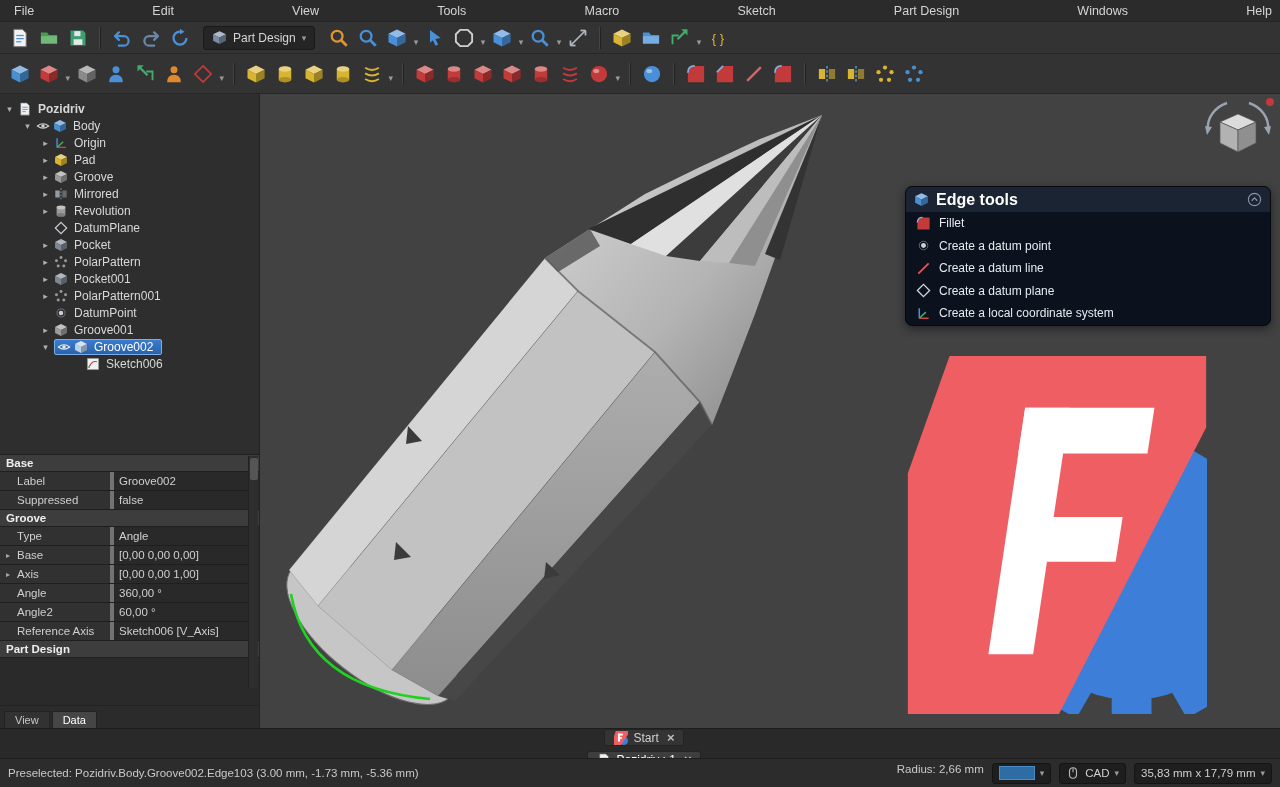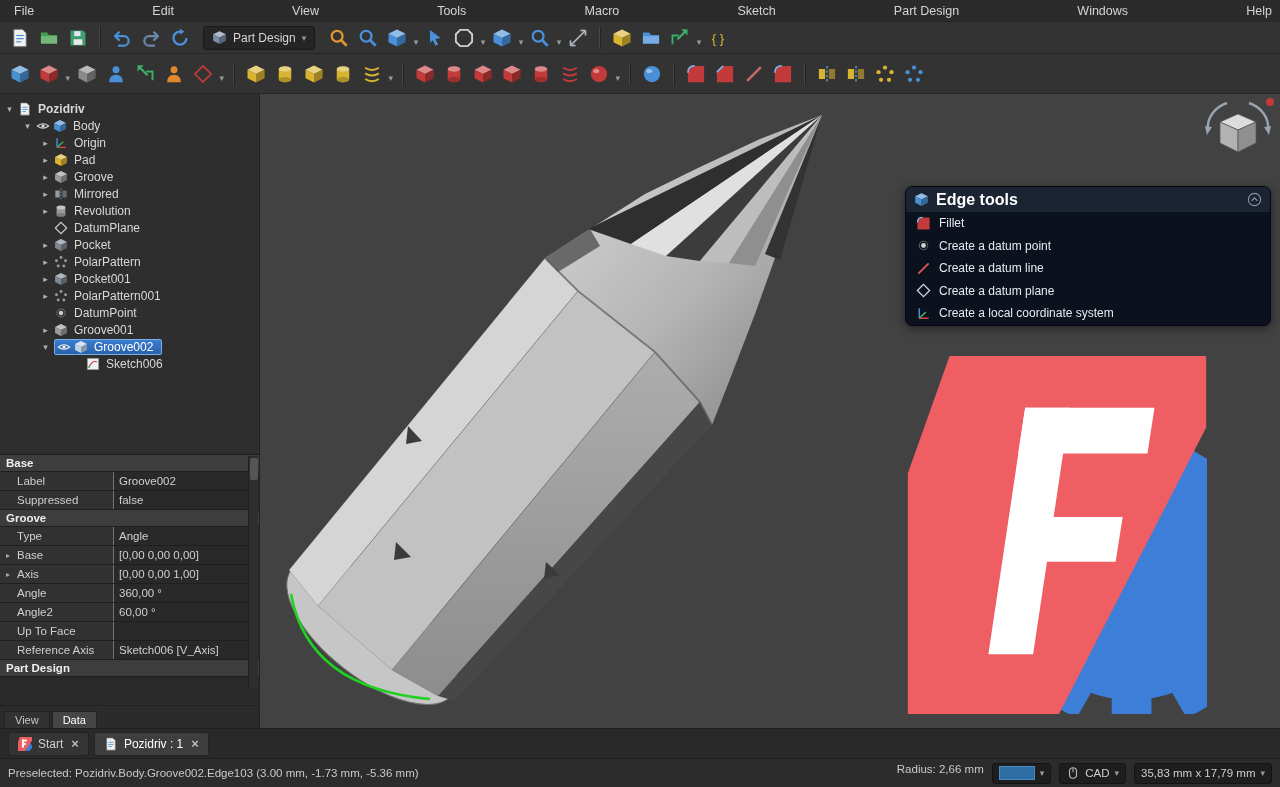--- a/index.html
+++ b/index.html
@@ -30,40 +30,40 @@
   .arr{width:11px;text-align:center;color:#b0b0b0;font-size:9px;flex:0 0 auto;}
   .tl{font-size:12px;color:#d8d8d8;padding:0 3px;}
   .d0{padding-left:4px;} .d1{padding-left:22px;} .d2{padding-left:40px;} .d3{padding-left:72px;}
   .selbox{display:flex;align-items:center;gap:3px;background:linear-gradient(180deg,#3a7cd0,#2a62aa);border:1px solid #79aee8;border-radius:2px;padding:0 5px 0 2px;height:16px;}
   .selbox .tl{color:#fff;}
   .pz{font-weight:bold;}
   
   .props{flex:1;position:relative;border-top:1px solid #202020;background:#2a2a2a;font-size:11.5px;overflow:hidden;}
   .pgh{height:17px;line-height:17px;background:#3d3d3d;color:#eee;font-weight:bold;padding-left:6px;border-bottom:1px solid #1f1f1f;}
   .prow{display:flex;height:19px;border-bottom:1px solid #1f1f1f;}
-  .pn{width:114px;background:#313131;border-right:1px solid #737373;display:flex;align-items:center;padding-left:6px;color:#cfcfcf;gap:2px;}
+  .pn{width:114px;background:#313131;border-right:4px solid #737373;display:flex;align-items:center;padding-left:6px;color:#cfcfcf;gap:2px;}
   .pexp{width:9px;font-size:8px;color:#aaa;}
   .pv{flex:1;background:#292929;display:flex;align-items:center;padding-left:5px;color:#cfcfcf;}
   .pscroll{position:absolute;top:1px;right:1px;width:10px;height:232px;background:#2e2e2e;border-left:1px solid #222;}
   .pthumb{width:8px;height:22px;background:#555;margin:2px auto;border-radius:2px;}
   .paneltabs{height:23px;background:#2b2b2b;display:flex;align-items:flex-end;padding-left:4px;gap:2px;border-top:1px solid #222;}
   .ptab{padding:2px 10px;font-size:11px;color:#c8c8c8;background:#323232;border:1px solid #222;border-bottom:none;}
   .ptab.active{background:#454545;color:#fff;}
   
   .viewport{flex:1;position:relative;background:#424242;overflow:hidden;}
   .model{position:absolute;inset:0;}
   .navcube{position:absolute;top:2px;right:4px;width:76px;height:72px;}
   
   .edgetools{position:absolute;left:645px;top:92px;width:366px;background:#0b111d;border:1px solid #05080e;border-radius:7px;box-shadow:0 3px 10px rgba(0,0,0,.45);overflow:hidden;}
   .ethead{height:25px;background:#1a2433;display:flex;align-items:center;gap:7px;padding:0 8px;}
   .ethead .ttl{font-weight:bold;color:#fff;font-size:16px;flex:1;}
   .etitem{height:22.5px;display:flex;align-items:center;gap:8px;padding:0 10px;color:#e6e9ee;font-size:12px;}
   .fclogo{position:absolute;left:647px;top:262px;width:300px;height:358px;}
   
-  .doctabs{height:30px;background:#292929;border-top:1px solid #1e1e1e;display:flex;align-items:center;padding-left:8px;gap:5px;}
+  .doctabs{height:30px;background:#292929;border-top:1px solid #1e1e1e;display:flex;align-items:center;padding-left:8px;gap:5px;flex-direction:column;}
   .dtab{display:flex;align-items:center;gap:6px;height:24px;padding:0 9px;background:#343434;border:1px solid #242424;border-radius:3px;color:#cfcfcf;}
   .dtab.active{background:#3e3e3e;color:#fff;}
   .closex{color:#bdbdbd;font-weight:bold;font-size:13px;margin-left:2px;}
   
   .statusbar{height:29px;background:#2c2c2c;border-top:1px solid #1f1f1f;display:flex;align-items:center;font-size:11.5px;color:#c9c9c9;padding:0 8px;gap:20px;}
   .sbright{margin-left:auto;display:flex;align-items:flex-start;gap:8px;}
   .scombo{display:flex;align-items:center;gap:5px;height:21px;background:#1e1e1e;border:1px solid #141414;border-radius:3px;padding:0 6px;color:#cfcfcf;}
   .bluebox{width:36px;height:14px;background:#2e6da4;border:1px solid #4b8bc4;}
 </style>
 </head>
@@ -626,27 +626,20 @@
               <span>Angle</span>
             </div>
           <div class="pv">360,00 °</div>
         </div>
         <div class="prow">
           <div class="pn">
               <span class="pexp"></span>
               <span>Angle2</span>
             </div>
           <div class="pv">60,00 °</div>
-        </div>
-        <div class="prow">
-          <div class="pn">
-              <span class="pexp"></span>
-              <span>Up To Face</span>
-            </div>
-          <div class="pv"></div>
         </div>
         <div class="prow">
           <div class="pn">
               <span class="pexp"></span>
               <span>Reference Axis</span>
             </div>
           <div class="pv">Sketch006 [V_Axis]</div>
         </div>
         <div class="pgh">Part Design</div>
         <div class="pscroll">

